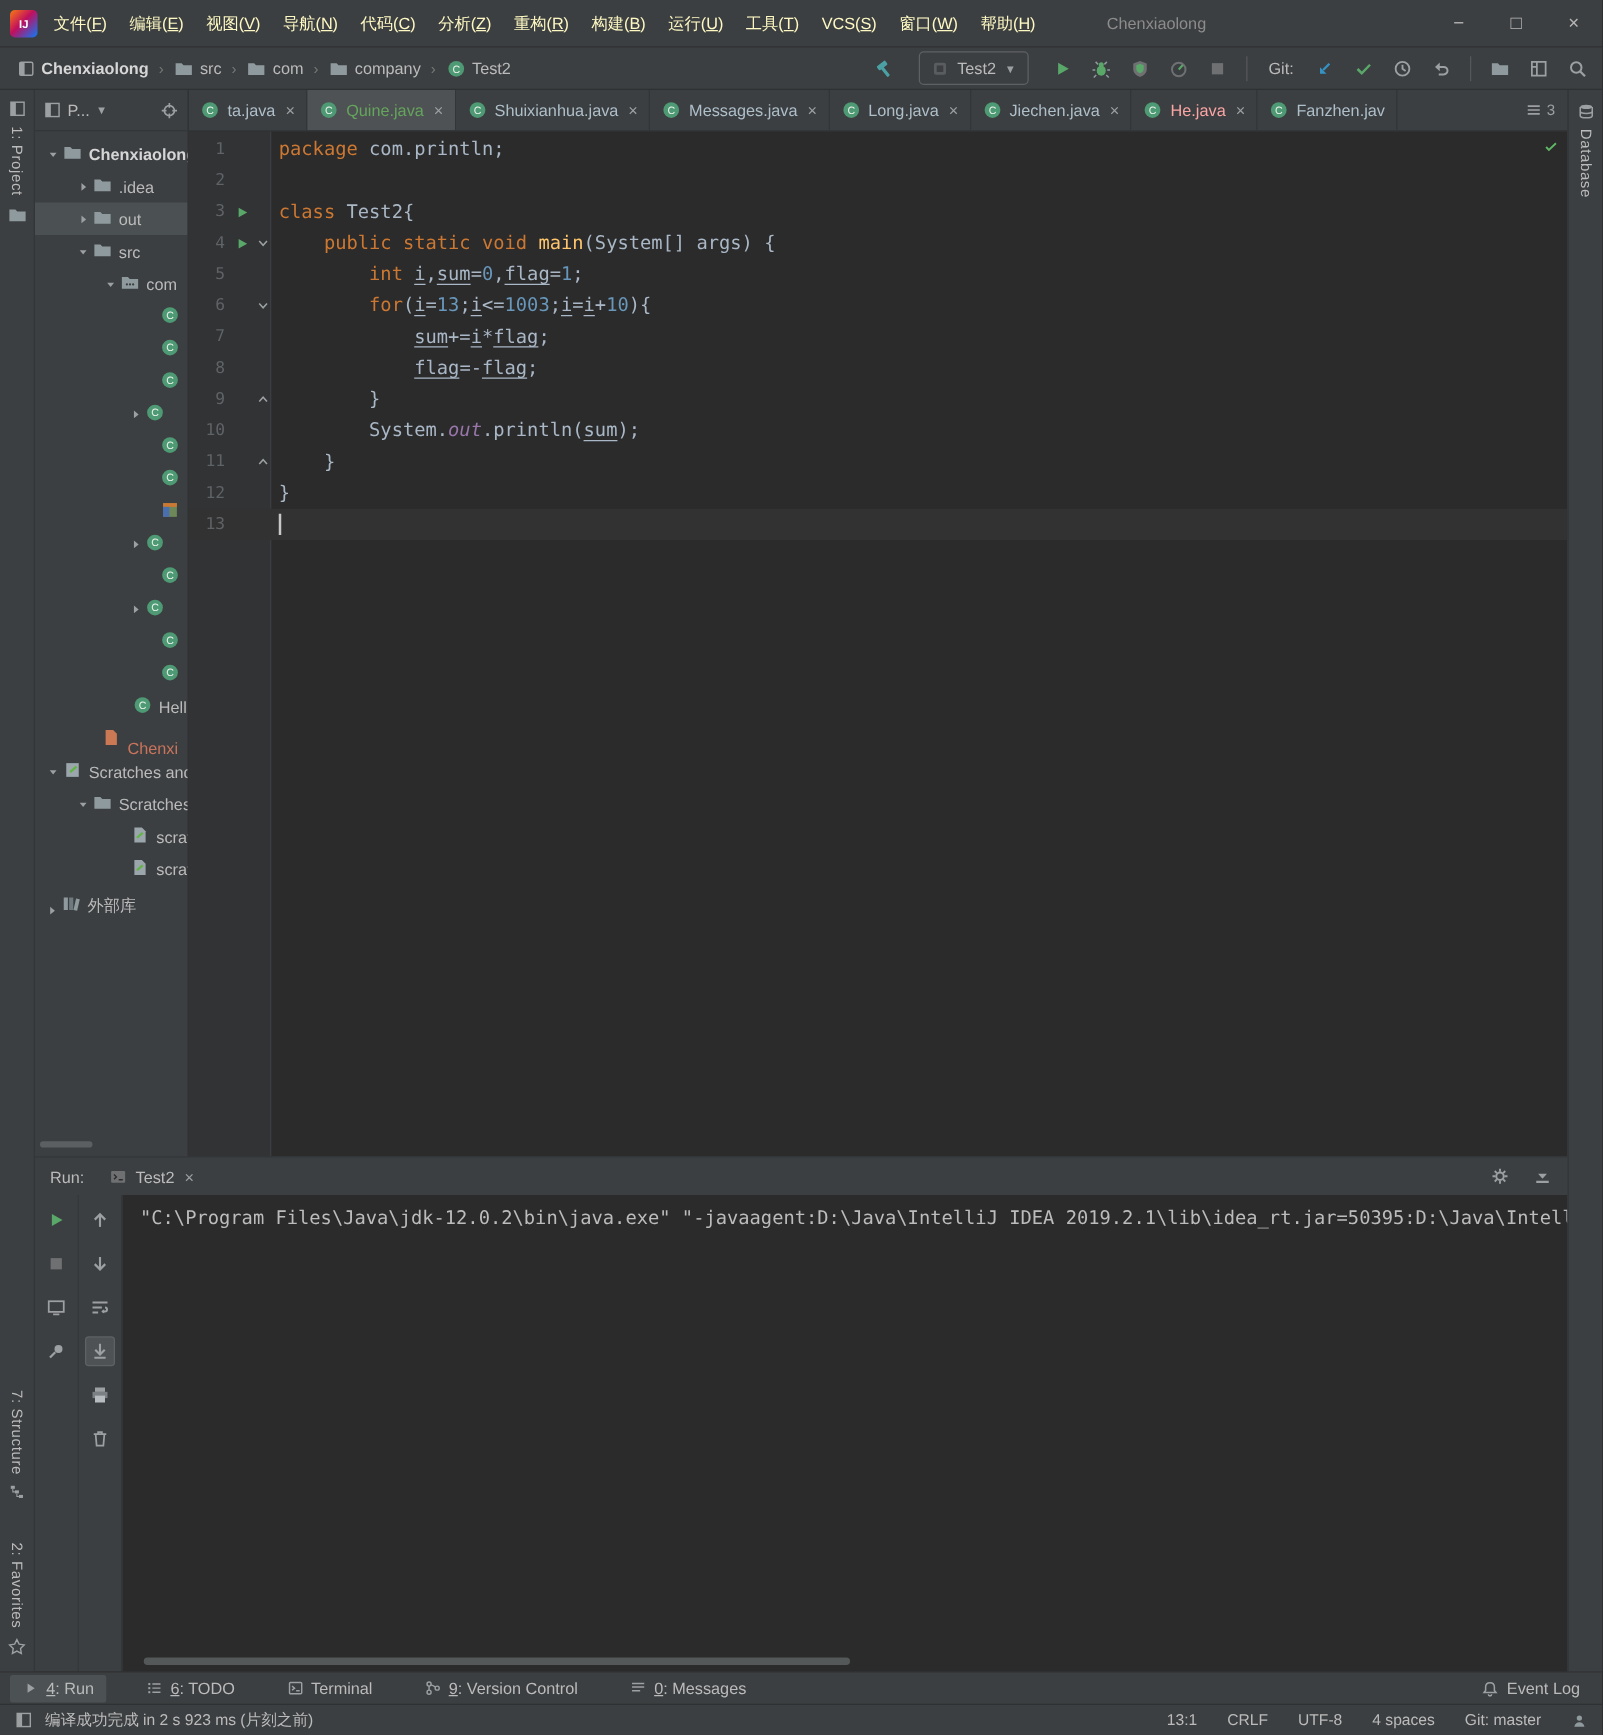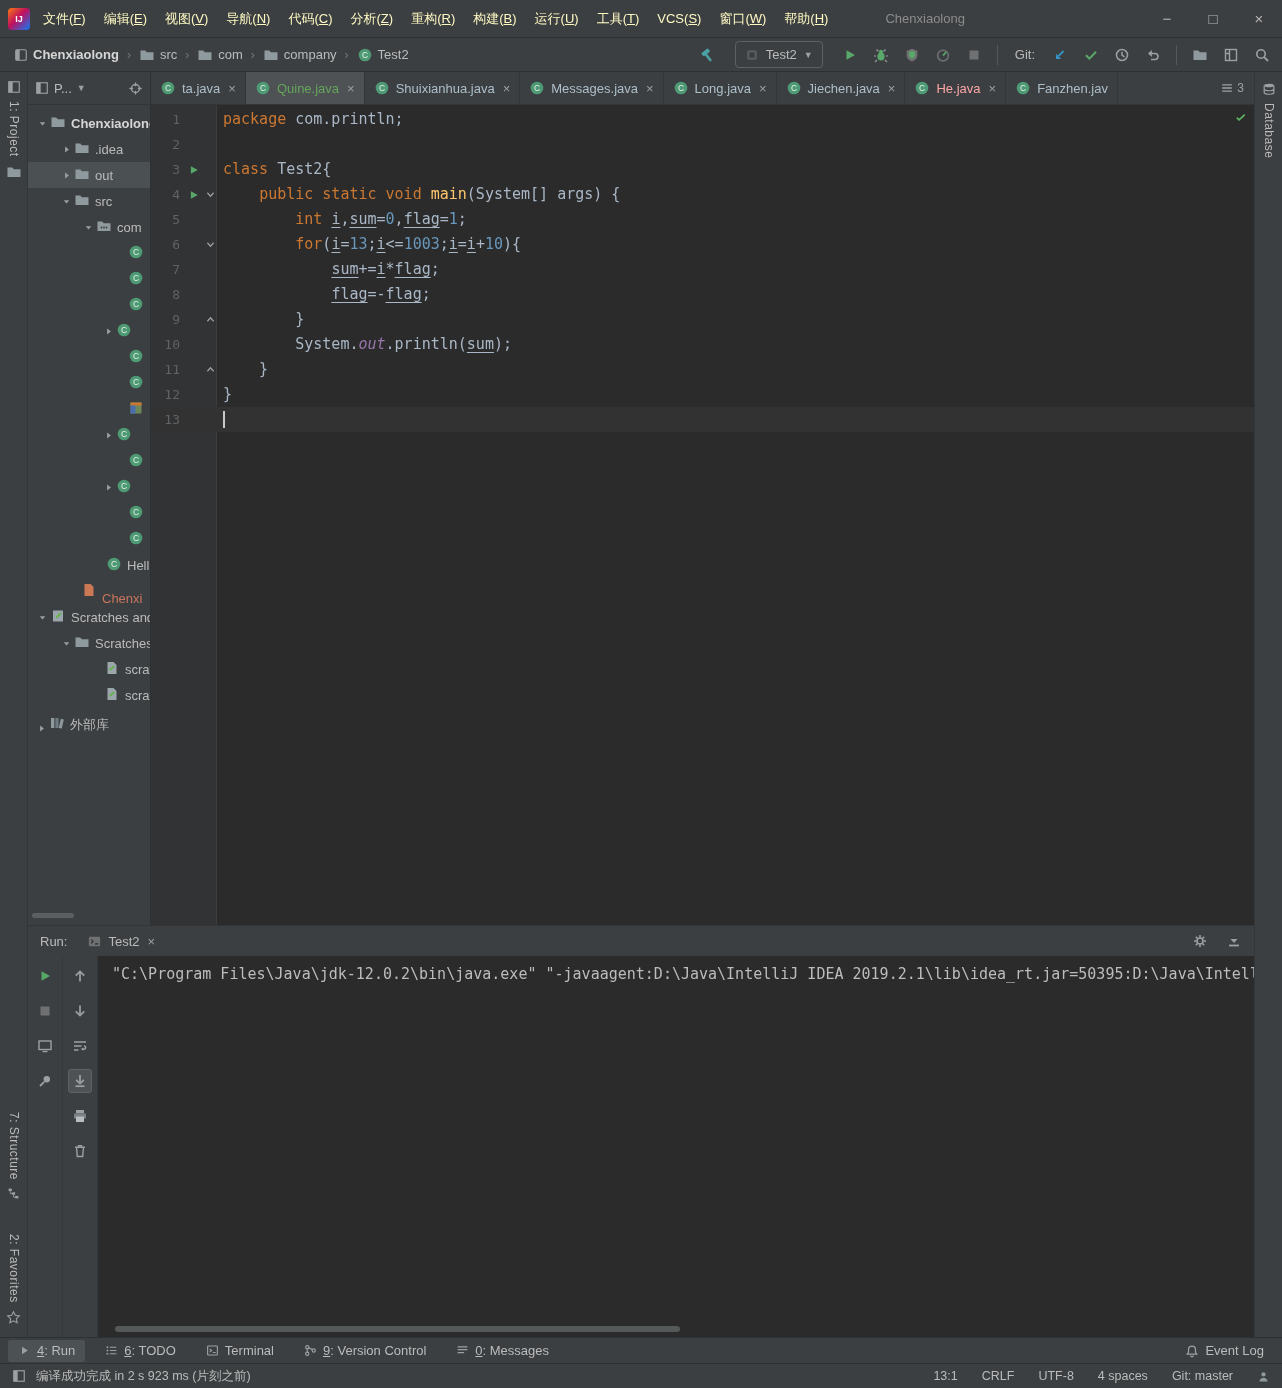--- a/index.html
+++ b/index.html
@@ -980,21 +980,21 @@
               <ellipse cx="8" cy="4" rx="5.5" ry="2" fill="#9da0a3"></ellipse>
               <path d="M2.5 4v8c0 1.1 2.5 2 5.5 2s5.5-.9 5.5-2V4M2.5 8c0 1.1 2.5 2 5.5 2s5.5-.9 5.5-2" fill="none" stroke="#9da0a3" stroke-width="1.4"></path>
             </svg>
           </span>
         <span class="vtext">Database</span>
       </div>
     </div>
   </div>
 
   <div class="bottom-bar">
-    <div id="bb-left" style="display:flex;gap:10px;align-items:flex-start;">
+    <div id="bb-left" style="display:flex;gap:22px;align-items:flex-start;">
         <div class="bb-item active">
           <span class="icon">
             <svg width="13" height="13" viewBox="0 0 16 16">
               <path d="M5 3.5L12 8l-7 4.5z" fill="#9da0a3"></path>
             </svg>
           </span>
           <span><u>4</u>: Run</span>
         </div>
         <div class="bb-item">
           <span class="icon">

